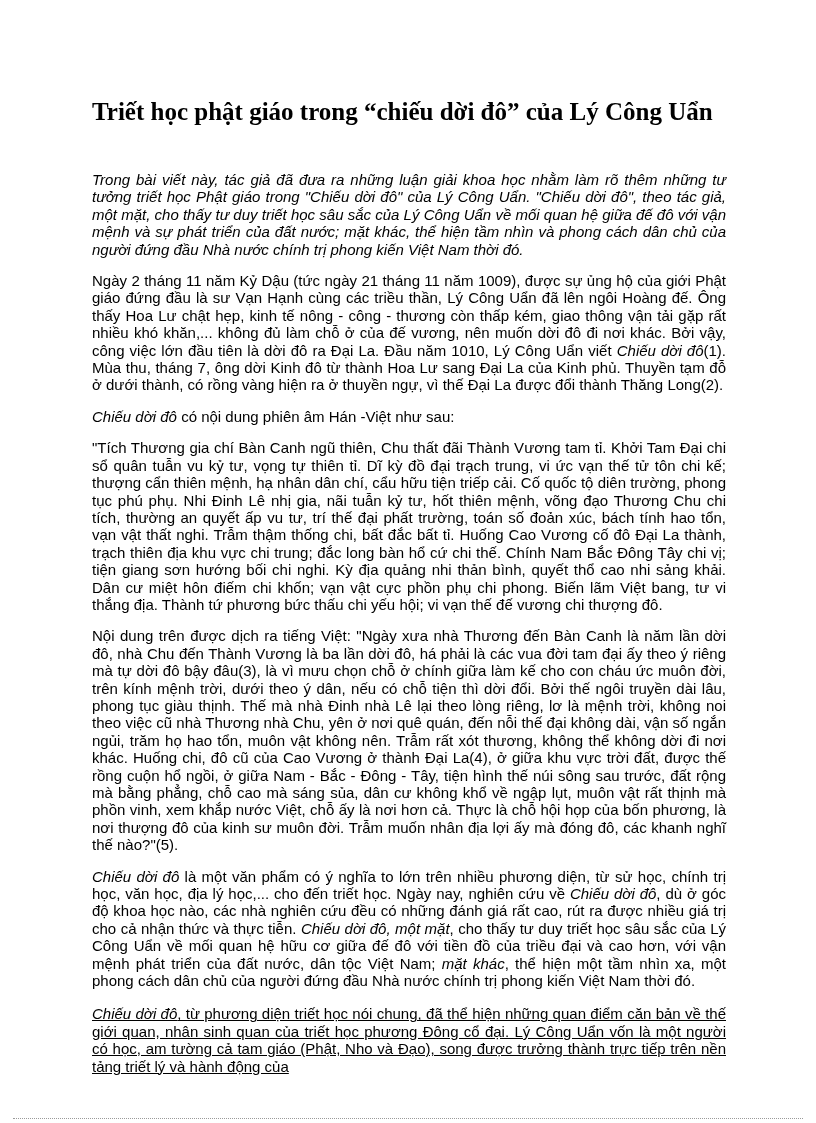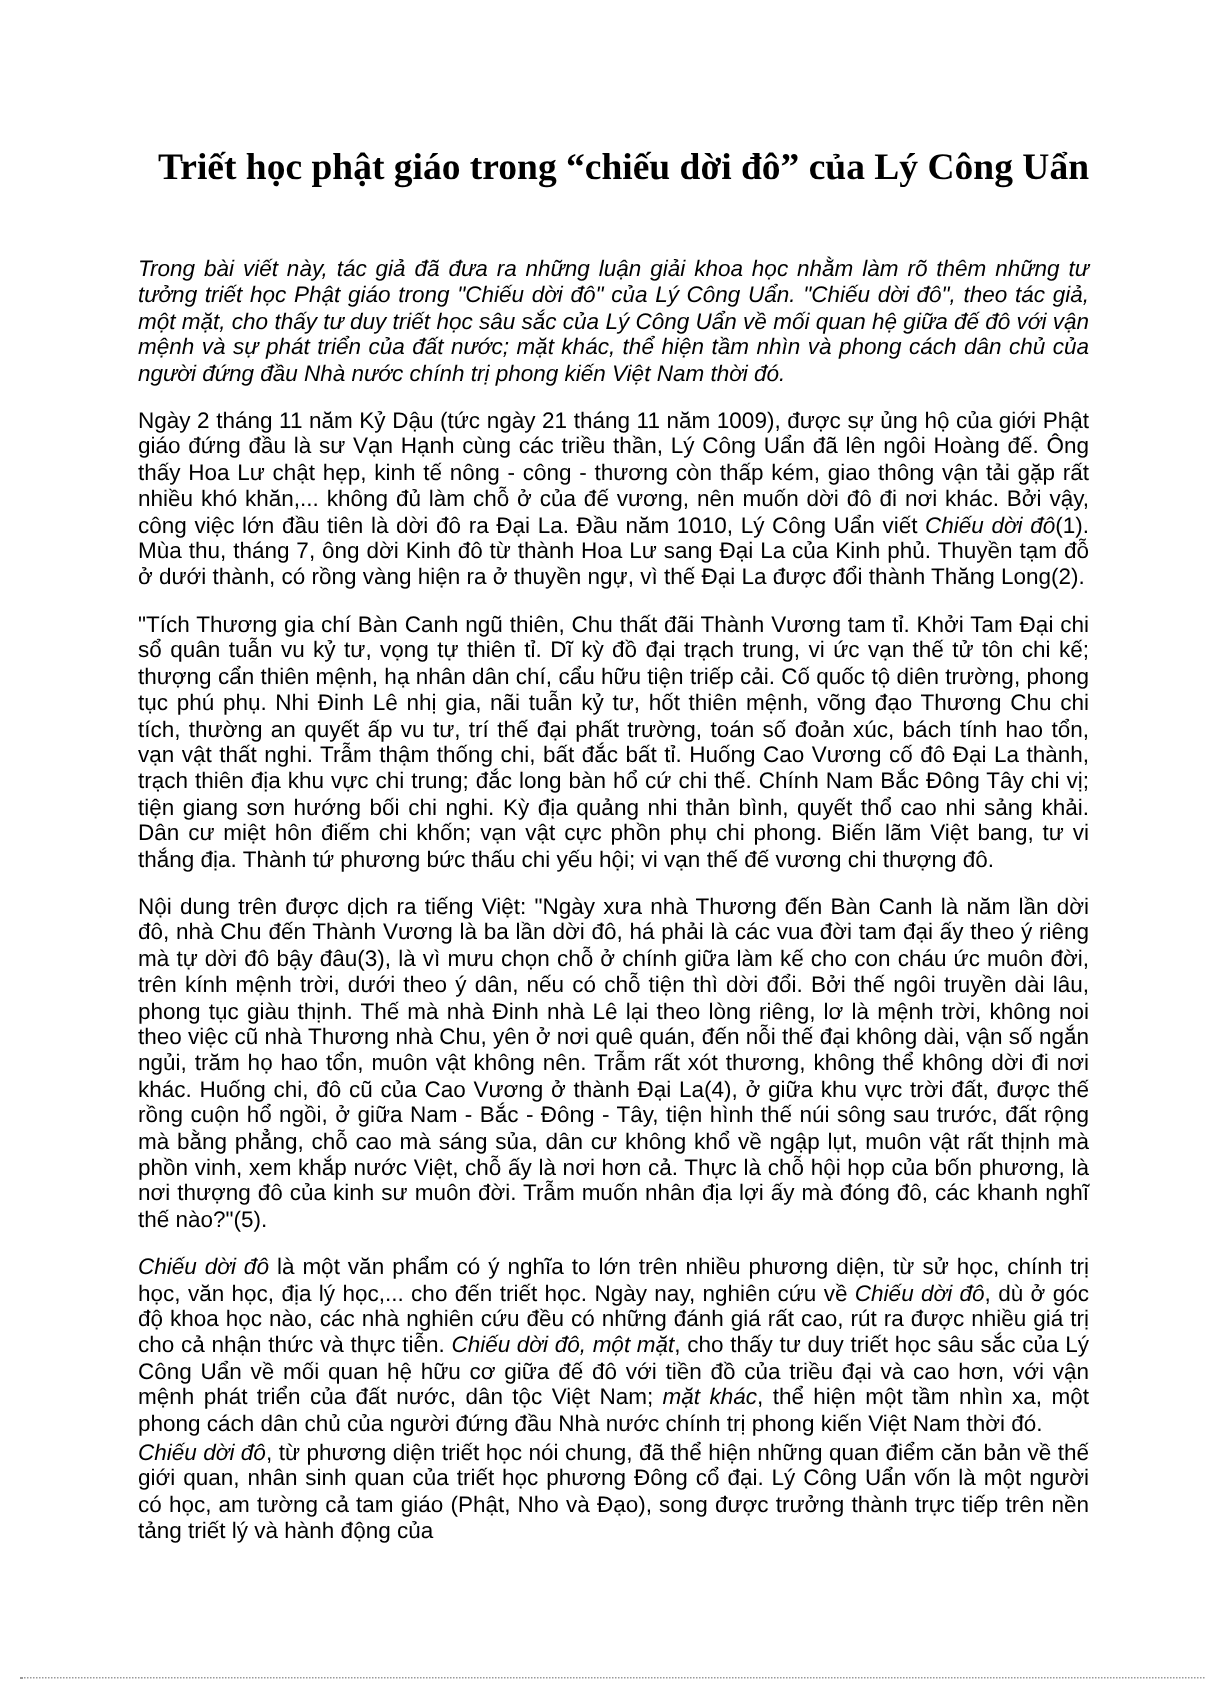--- a/index.html
+++ b/index.html
@@ -19,51 +19,52 @@
     box-sizing: border-box;
     width: 816px;
     height: 1123px;
     padding: 96px 90px 0 92px;
   }
   .doc-title {
     font-family: "Liberation Serif", serif;
     font-weight: bold;
     font-size: 25px;
     line-height: 31px;
-    text-align: right;
+    text-align: left;
     margin: 0 0 44px 0;
     letter-spacing: 0;
   }
   .para {
     font-size: 15px;
     line-height: 17.4px;
     text-align: justify;
     margin: 14px 0 0 0;
   }
   .para.first { margin-top: 0; }
   .para.abstract { font-style: italic; }
-  .para.tight { margin-top: 2px; }
+  .para.tight { margin-top: 16px; text-decoration: underline; }
   .para i { font-style: italic; }
   .page-break-line {
     position: absolute;
     left: 13px;
     right: 13px;
     bottom: 4px;
     height: 0;
     border-top: 1px dotted #9a9a9a;
   }
 </style>
 </head>
 <body>
 
 <div class="page">
   <h1 class="doc-title">Triết học phật giáo trong “chiếu dời đô” của Lý Công Uẩn</h1>
   <div>
       <p class="para abstract first"><i>Trong bài viết này, tác giả đã đưa ra những luận giải khoa học nhằm làm rõ thêm những tư tưởng triết học Phật giáo trong "Chiếu dời đô" của Lý Công Uẩn. "Chiếu dời đô", theo tác giả, một mặt, cho thấy tư duy triết học sâu sắc của Lý Công Uẩn về mối quan hệ giữa đế đô với vận mệnh và sự phát triển của đất nước; mặt khác, thể hiện tầm nhìn và phong cách dân chủ của người đứng đầu Nhà nước chính trị phong kiến Việt Nam thời đó.</i></p>
       <p class="para body"><span>Ngày 2 tháng 11 năm Kỷ Dậu (tức ngày 21 tháng 11 năm 1009), được sự ủng hộ của giới Phật giáo đứng đầu là sư Vạn Hạnh cùng các triều thần, Lý Công Uẩn đã lên ngôi Hoàng đế. Ông thấy Hoa Lư chật hẹp, kinh tế nông - công - thương còn thấp kém, giao thông vận tải gặp rất nhiều khó khăn,... không đủ làm chỗ ở của đế vương, nên muốn dời đô đi nơi khác. Bởi vậy, công việc lớn đầu tiên là dời đô ra Đại La. Đầu năm 1010, Lý Công Uẩn viết </span><i>Chiếu dời đô</i><span>(1). Mùa thu, tháng 7, ông dời Kinh đô từ thành Hoa Lư sang Đại La của Kinh phủ. Thuyền tạm đỗ ở dưới thành, có rồng vàng hiện ra ở thuyền ngự, vì thế Đại La được đổi thành Thăng Long(2).</span></p>
+      <p class="para body"><i>Chiếu dời đô</i><span> có nội dung phiên âm Hán -Việt như sau:</span></p>
       <p class="para body"><span>"Tích Thương gia chí Bàn Canh ngũ thiên, Chu thất đãi Thành Vương tam tỉ. Khởi Tam Đại chi sổ quân tuẫn vu kỷ tư, vọng tự thiên tỉ. Dĩ kỳ đồ đại trạch trung, vi ức vạn thế tử tôn chi kế; thượng cẩn thiên mệnh, hạ nhân dân chí, cẩu hữu tiện triếp cải. Cố quốc tộ diên trường, phong tục phú phụ. Nhi Đinh Lê nhị gia, nãi tuẫn kỷ tư, hốt thiên mệnh, võng đạo Thương Chu chi tích, thường an quyết ấp vu tư, trí thế đại phất trường, toán số đoản xúc, bách tính hao tổn, vạn vật thất nghi. Trẫm thậm thống chi, bất đắc bất tỉ. Huống Cao Vương cố đô Đại La thành, trạch thiên địa khu vực chi trung; đắc long bàn hổ cứ chi thế. Chính Nam Bắc Đông Tây chi vị; tiện giang sơn hướng bối chi nghi. Kỳ địa quảng nhi thản bình, quyết thổ cao nhi sảng khải. Dân cư miệt hôn điếm chi khốn; vạn vật cực phồn phụ chi phong. Biến lãm Việt bang, tư vi thắng địa. Thành tứ phương bức thấu chi yếu hội; vi vạn thế đế vương chi thượng đô.</span></p>
       <p class="para body"><span>Nội dung trên được dịch ra tiếng Việt: "Ngày xưa nhà Thương đến Bàn Canh là năm lần dời đô, nhà Chu đến Thành Vương là ba lần dời đô, há phải là các vua đời tam đại ấy theo ý riêng mà tự dời đô bậy đâu(3), là vì mưu chọn chỗ ở chính giữa làm kế cho con cháu ức muôn đời, trên kính mệnh trời, dưới theo ý dân, nếu có chỗ tiện thì dời đổi. Bởi thế ngôi truyền dài lâu, phong tục giàu thịnh. Thế mà nhà Đinh nhà Lê lại theo lòng riêng, lơ là mệnh trời, không noi theo việc cũ nhà Thương nhà Chu, yên ở nơi quê quán, đến nỗi thế đại không dài, vận số ngắn ngủi, trăm họ hao tổn, muôn vật không nên. Trẫm rất xót thương, không thể không dời đi nơi khác. Huống chi, đô cũ của Cao Vương ở thành Đại La(4), ở giữa khu vực trời đất, được thế rồng cuộn hổ ngồi, ở giữa Nam - Bắc - Đông - Tây, tiện hình thế núi sông sau trước, đất rộng mà bằng phẳng, chỗ cao mà sáng sủa, dân cư không khổ về ngập lụt, muôn vật rất thịnh mà phồn vinh, xem khắp nước Việt, chỗ ấy là nơi hơn cả. Thực là chỗ hội họp của bốn phương, là nơi thượng đô của kinh sư muôn đời. Trẫm muốn nhân địa lợi ấy mà đóng đô, các khanh nghĩ thế nào?"(5).</span></p>
       <p class="para body"><i>Chiếu dời đô</i><span> là một văn phẩm có ý nghĩa to lớn trên nhiều phương diện, từ sử học, chính trị học, văn học, địa lý học,... cho đến triết học. Ngày nay, nghiên cứu về </span><i>Chiếu dời đô</i><span>, dù ở góc độ khoa học nào, các nhà nghiên cứu đều có những đánh giá rất cao, rút ra được nhiều giá trị cho cả nhận thức và thực tiễn. </span><i>Chiếu dời đô, một mặt</i><span>, cho thấy tư duy triết học sâu sắc của Lý Công Uẩn về mối quan hệ hữu cơ giữa đế đô với tiền đồ của triều đại và cao hơn, với vận mệnh phát triển của đất nước, dân tộc Việt Nam; </span><i>mặt khác</i><span>, thể hiện một tầm nhìn xa, một phong cách dân chủ của người đứng đầu Nhà nước chính trị phong kiến Việt Nam thời đó.</span></p>
       <p class="para body tight"><i>Chiếu dời đô</i><span>, từ phương diện triết học nói chung, đã thể hiện những quan điểm căn bản về thế giới quan, nhân sinh quan của triết học phương Đông cổ đại. Lý Công Uẩn vốn là một người có học, am tường cả tam giáo (Phật, Nho và Đạo), song được trưởng thành trực tiếp trên nền tảng triết lý và hành động của</span></p>
     </div>
 </div>
 
 <div class="page-break-line"></div>
 
 </body></html>

